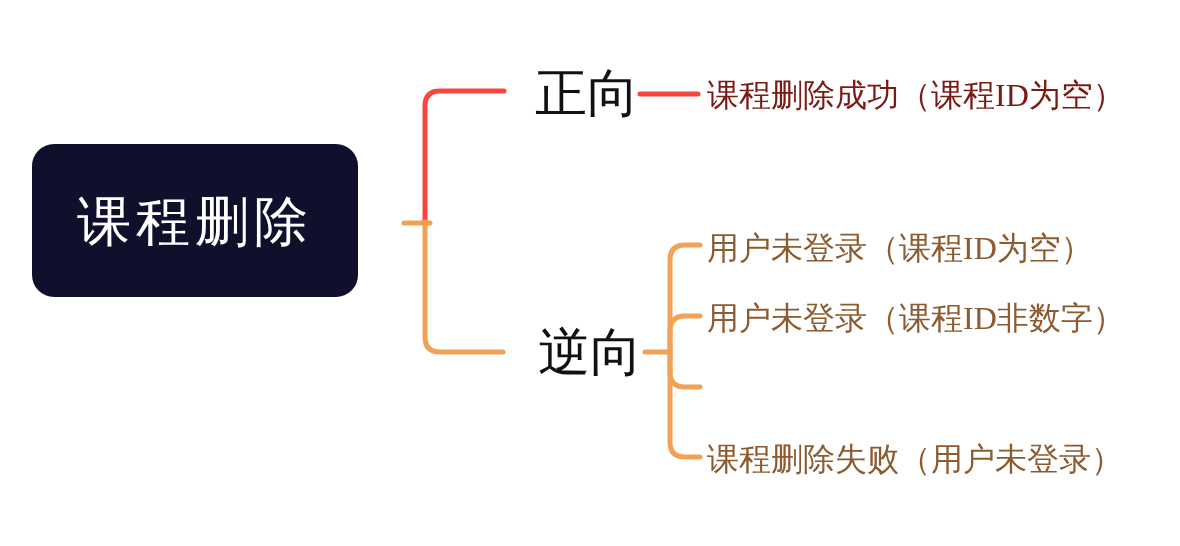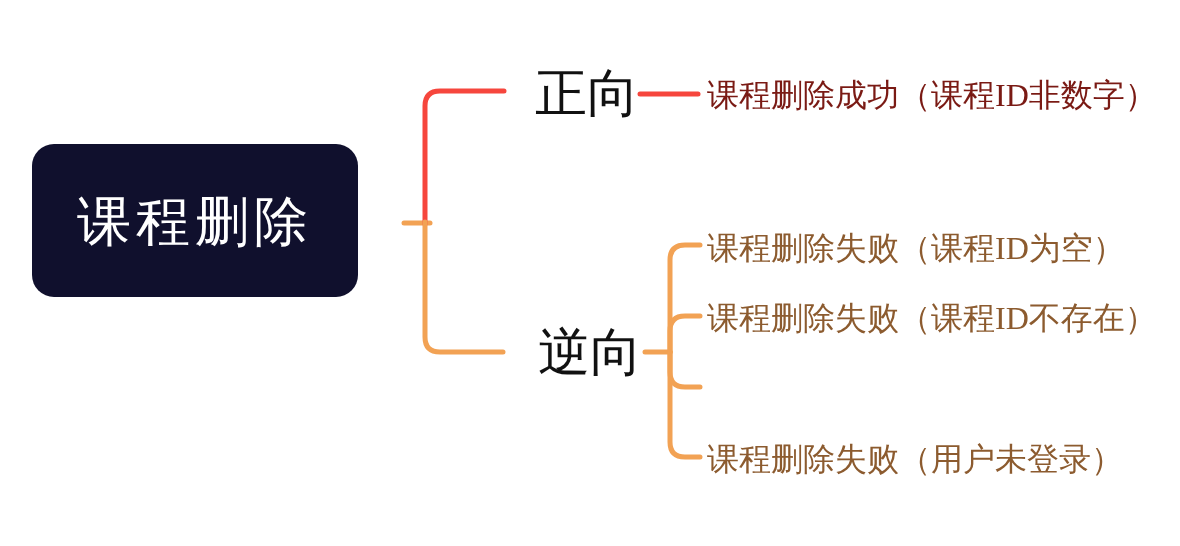--- a/index.html
+++ b/index.html
@@ -88,22 +88,22 @@
   </svg>
 
   <div class="root-node">
     <span class="root-label">课程删除</span>
   </div>
 
   <div class="branch-label" style="left:535px; top:94px;">正向</div>
 
   <div class="branch-label" style="left:538px; top:353px;text-align:right;">逆向</div>
 
-  <div class="leaf leaf-positive" style="left:707px; top:96px;">课程删除成功（课程ID非数字）</div>
+  <div class="leaf leaf-positive" style="left:707px; top:96px;">课程删除成功（课程ID为空）</div>
 
-  <div class="leaf leaf-negative" style="left:707px; top:249px;">课程删除失败（课程ID为空）</div>
+  <div class="leaf leaf-negative" style="left:707px; top:249px;">用户未登录（课程ID为空）</div>
 
-  <div class="leaf leaf-negative" style="left:707px; top:319px;">课程删除失败（课程ID不存在）</div>
+  <div class="leaf leaf-negative" style="left:707px; top:319px;">用户未登录（课程ID非数字）</div>
 
 
   <div class="leaf leaf-negative" style="left:707px; top:460px;">课程删除失败（用户未登录）</div>
 
 </div>
 
 </body></html>

